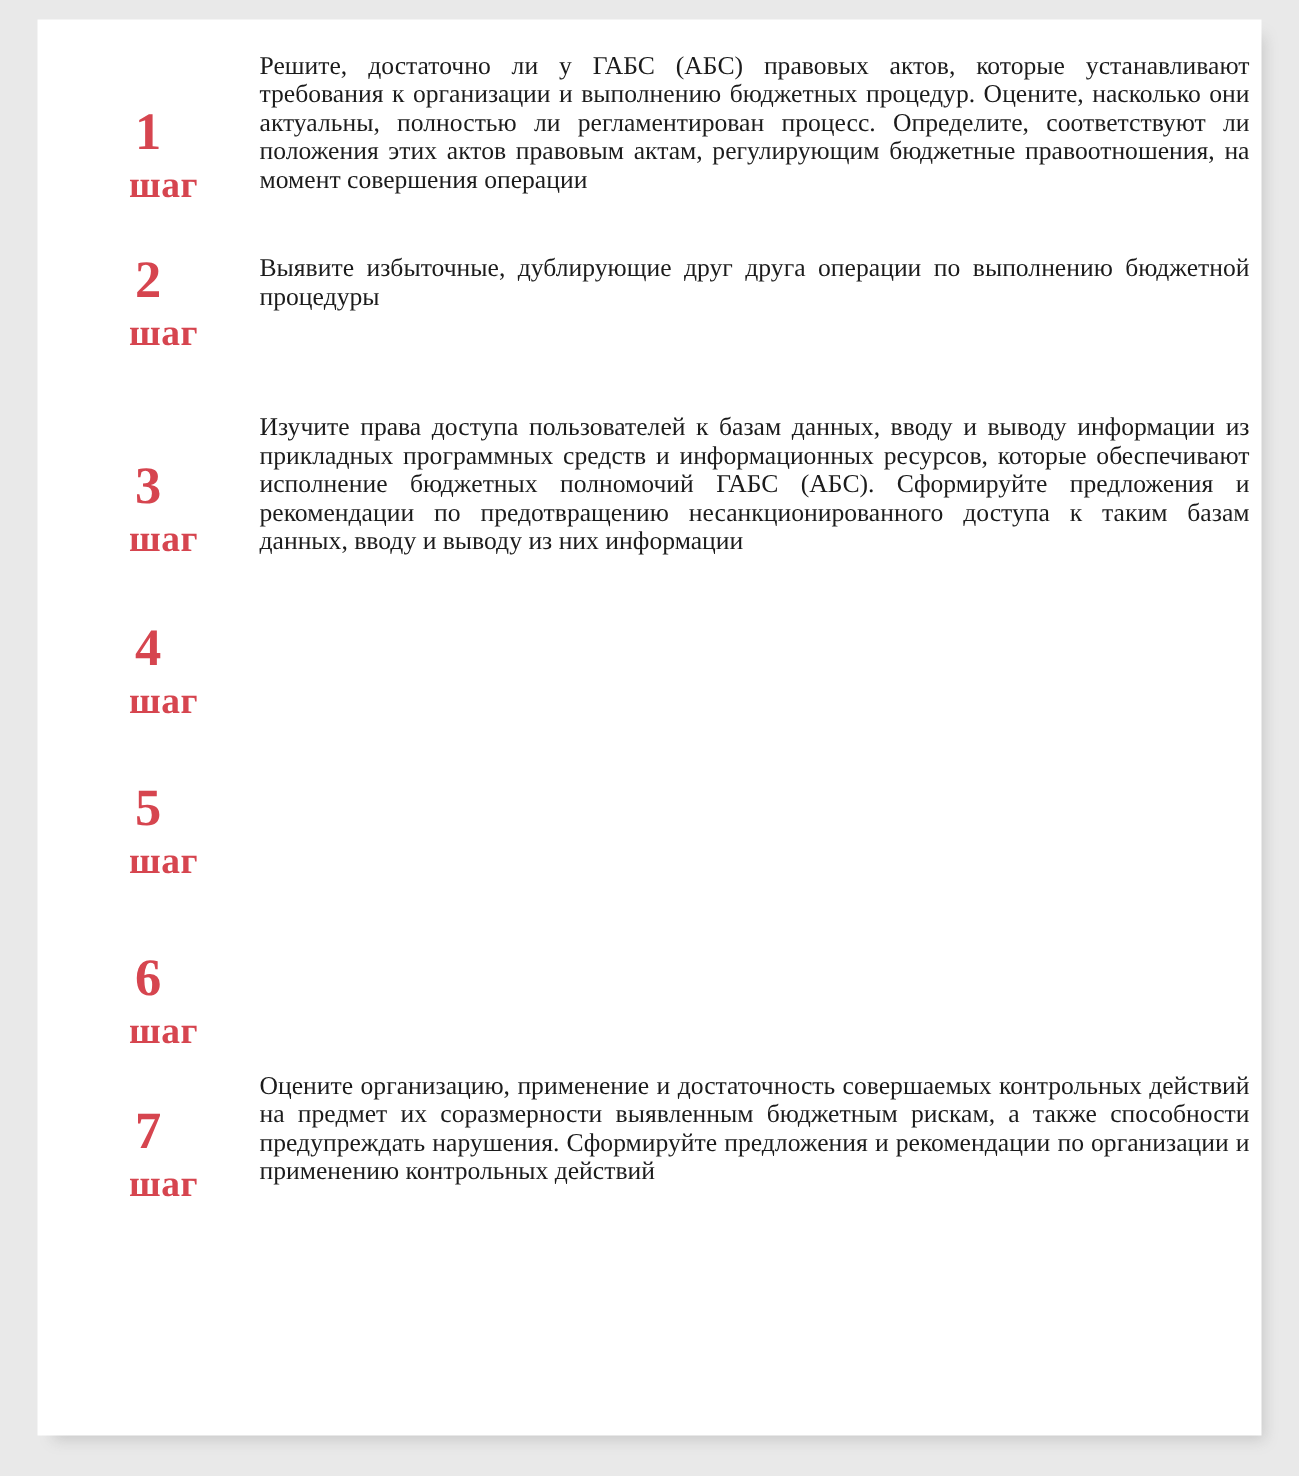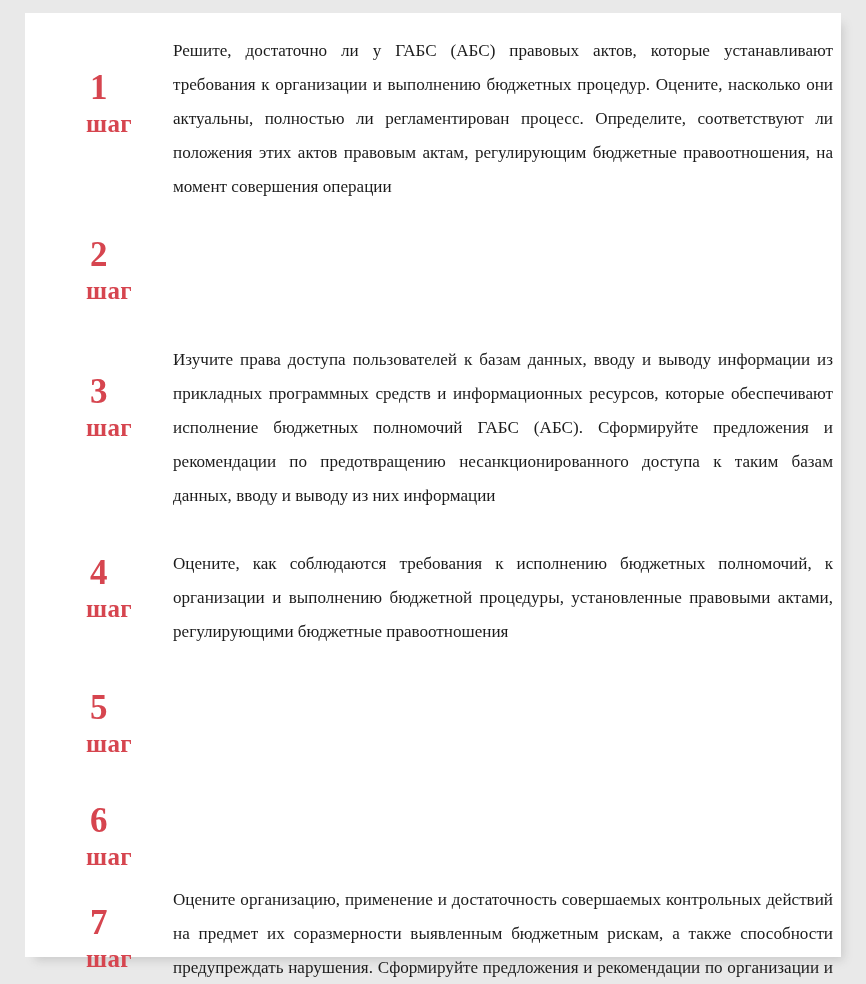--- a/index.html
+++ b/index.html
@@ -58,21 +58,21 @@
     display: block;
     font-size: 25px;
     font-weight: 700;
     margin-top: 6px;
     letter-spacing: 0.3px;
     padding-left: 20px;
   }
   .step-text {
     flex: 1 1 auto;
     font-size: 17.1px;
-    line-height: 34px;
+    line-height: 19px;
     color: #1b1b1b;
     text-align: justify;
     text-justify: inter-word;
     hyphens: manual;
     padding-right: 8px;
   }
 
   
   .r1 { padding-top: 21px; }
   .r1 .step-marker { padding-top: 36px; }
@@ -102,36 +102,36 @@
           <span class="step-word">шаг</span>
         </div>
         <div class="step-text">Решите, достаточно ли у ГАБС (АБС) правовых актов, которые устанав­ливают требования к организации и выполнению бюджетных процедур. Оцените, насколько они актуальны, полностью ли регламентирован процесс. Определите, соответствуют ли положения этих актов право­вым актам, регулирующим бюджетные правоотношения, на момент совершения операции</div>
       </div>
 
       <div class="step-row r2">
         <div class="step-marker">
           <span class="step-number">2</span>
           <span class="step-word">шаг</span>
         </div>
+        <div class="step-text">Выявите избыточные, дублирующие друг друга операции по выполне­нию бюджетной процедуры</div>
       </div>
 
       <div class="step-row r3">
         <div class="step-marker">
           <span class="step-number">3</span>
           <span class="step-word">шаг</span>
         </div>
         <div class="step-text">Изучите права доступа пользователей к базам данных, вводу и выводу информации из прикладных программных средств и информационных ресурсов, которые обеспечивают исполнение бюджетных полномочий ГАБС (АБС). Сформируйте предложения и рекомендации по предотвра­щению несанкционированного доступа к таким базам данных, вводу и выводу из них информации</div>
       </div>
 
       <div class="step-row r4">
         <div class="step-marker">
           <span class="step-number">4</span>
           <span class="step-word">шаг</span>
         </div>
-        <div class="step-text">Оцените, как соблюдаются требования к исполнению бюджетных полно­мочий, к организации и выполнению бюджетной процедуры, установлен­ные правовыми актами, регулирующими бюджетные правоотношения</div>
       </div>
 
       <div class="step-row r5">
         <div class="step-marker">
           <span class="step-number">5</span>
           <span class="step-word">шаг</span>
         </div>
       </div>
 
       <div class="step-row r6">

